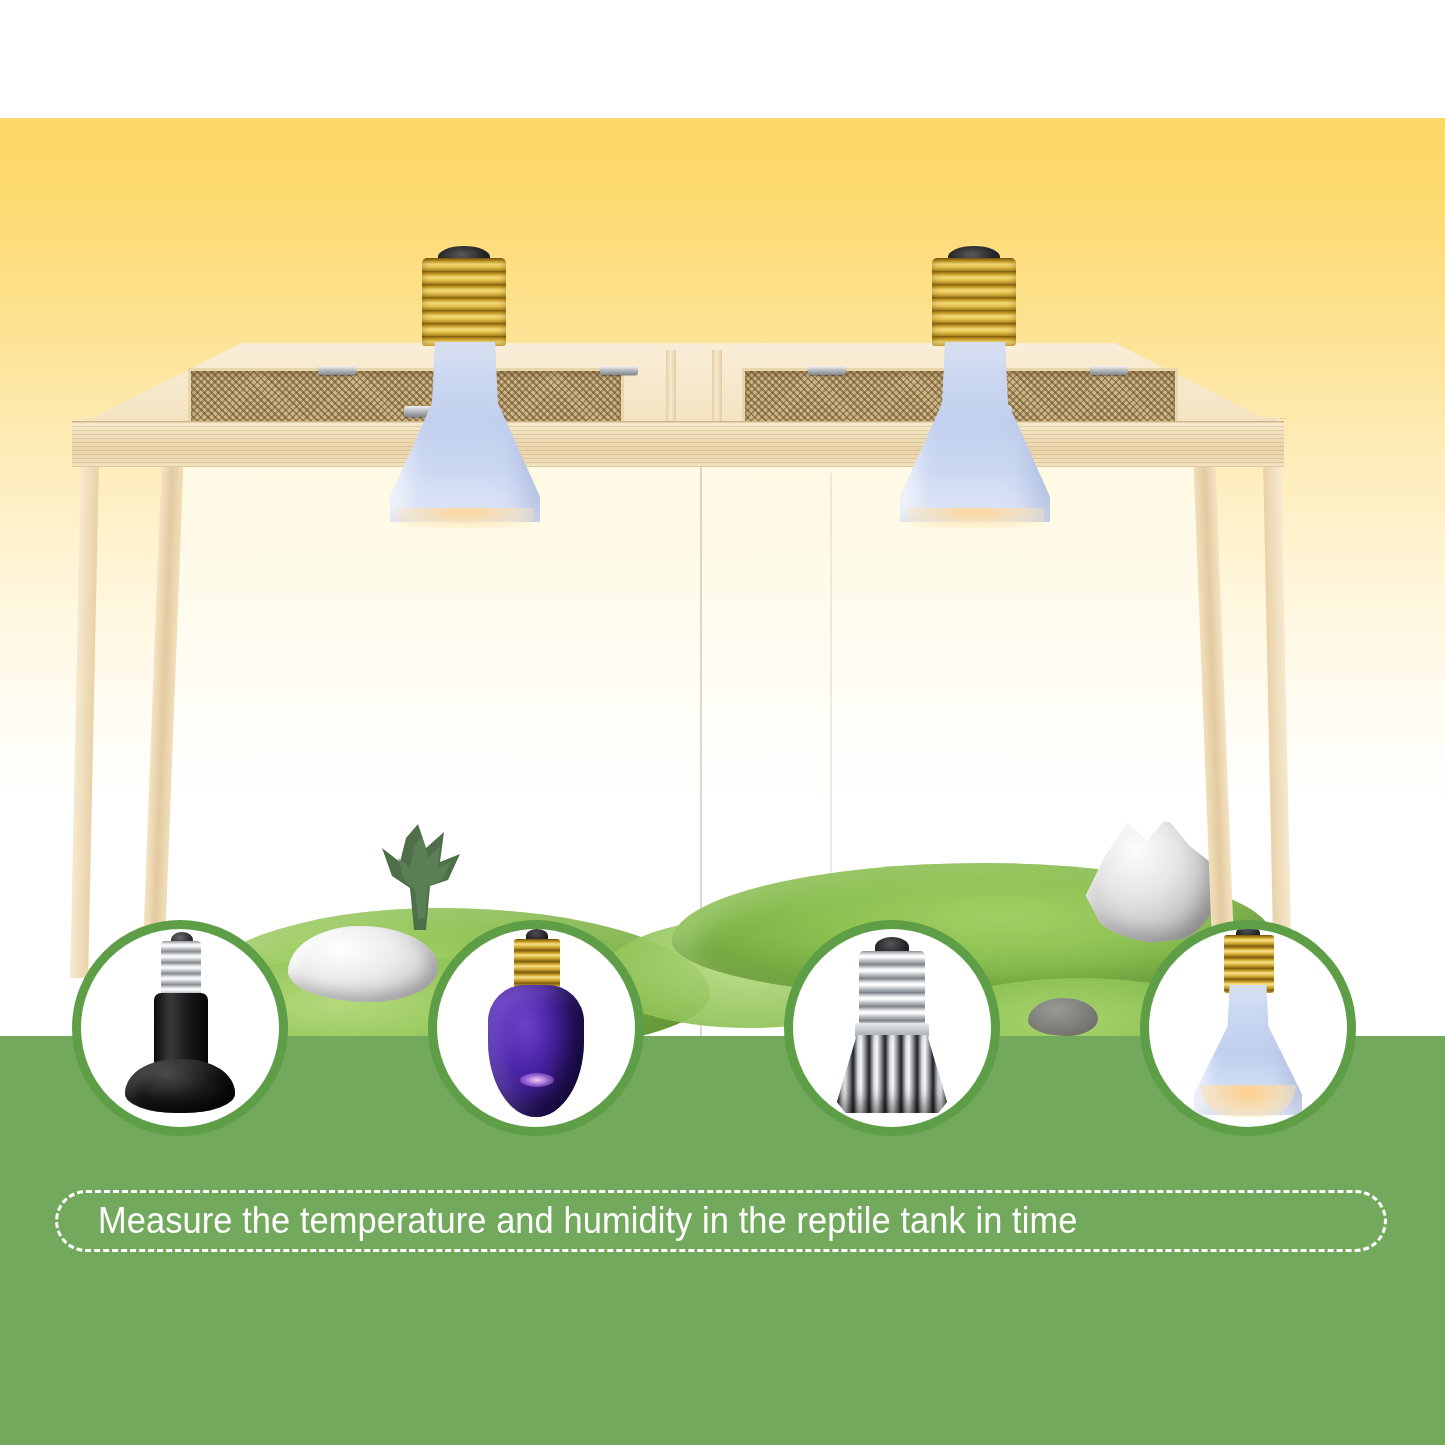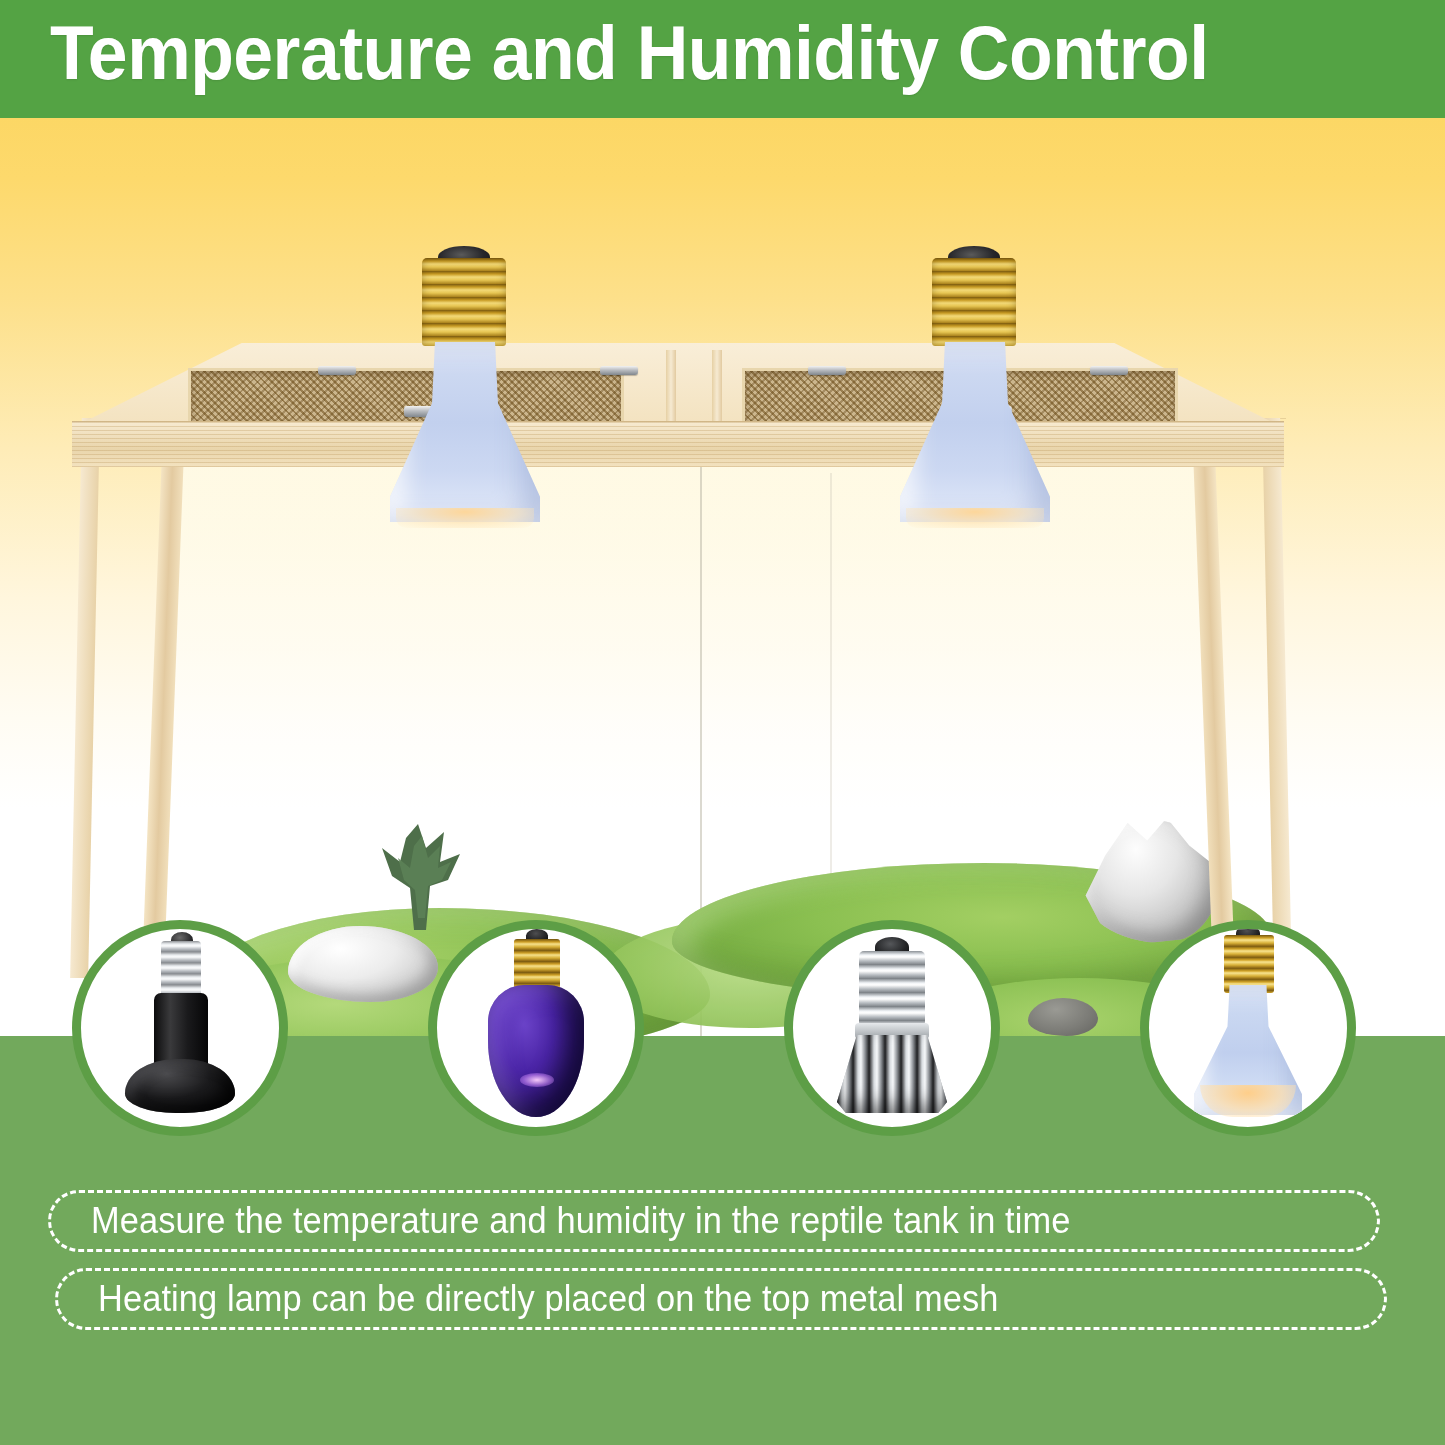--- a/index.html
+++ b/index.html
@@ -334,21 +334,21 @@
     background:radial-gradient(ellipse at 50% 25%, rgba(255,206,136,0.98) 0%, rgba(255,222,170,0.72) 50%, rgba(255,238,210,0.12) 100%);
     border-radius:0 0 46px 46px;
   }
 
   
   .dashbox{
     position:absolute;box-sizing:border-box;
     border:3px dashed #ffffff;border-radius:34px;
     display:flex;align-items:center;
   }
-  #dash-1{left:48px;top:1190px;width:1332px;height:62px;}
+  #dash-1{left:55px;top:1190px;width:1332px;height:62px;}
   #dash-2{left:55px;top:1268px;width:1332px;height:62px;}
   .dashtext{
     color:#ffffff;font-size:37px;font-weight:400;
     font-family:"Liberation Sans", sans-serif;
     padding-left:43px;white-space:nowrap;
     transform:scaleX(0.93);transform-origin:left center;
     letter-spacing:0.1px;
   }
 
   
@@ -363,23 +363,20 @@
     font-family:"Liberation Sans", sans-serif;
     padding-left:38px;white-space:nowrap;
     transform:scaleX(0.93);transform-origin:left center;
   }
 </style>
 </head>
 <body>
 
 <div id="page">
 
-  <div id="header-bar">
-    <div id="header-title">Temperature and Humidity Control</div>
-  </div>
 
   <div id="hero">
 
     <div id="back-edge"></div>
 
     <div id="glass-front"></div>
     <div id="glass-seam"></div>
     <div id="glass-seam-b"></div>
 
     <div class="moss" id="moss-left"></div>
@@ -465,18 +462,15 @@
       <div class="rbl-tip"></div>
       <div class="rbl-gold"></div>
       <div class="rbl-glass"></div>
       <div class="rbl-glow"></div>
     </div>
   </div>
 
   <div class="dashbox" id="dash-1">
     <div class="dashtext">Measure the temperature and humidity in the reptile tank in time</div>
   </div>
-  <div class="dashbox" id="dash-2">
-    <div class="dashtext">Heating lamp can be directly placed on the top metal mesh</div>
-  </div>
 
 
 </div>
 
 </body></html>

